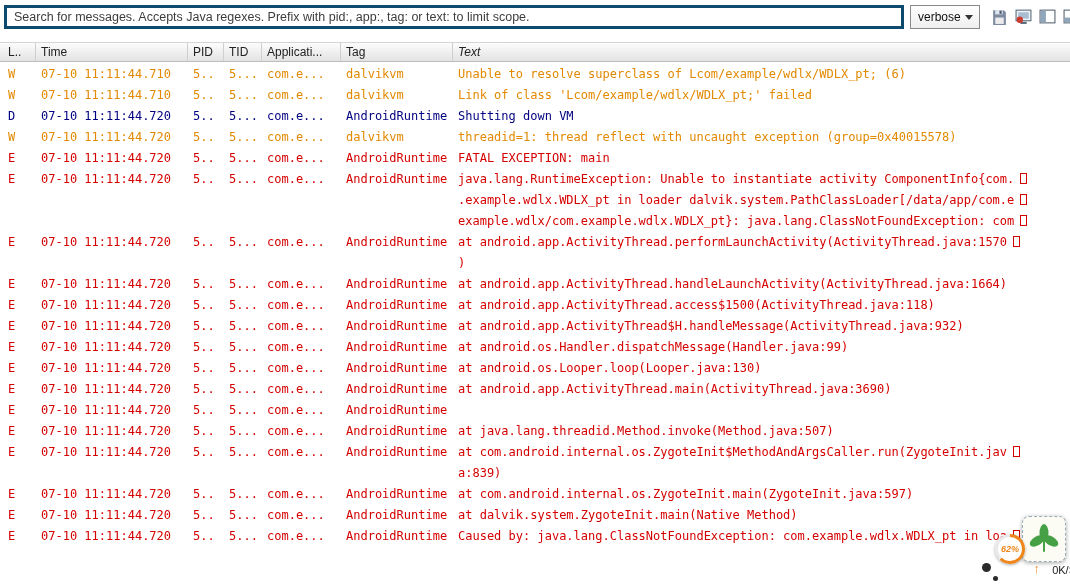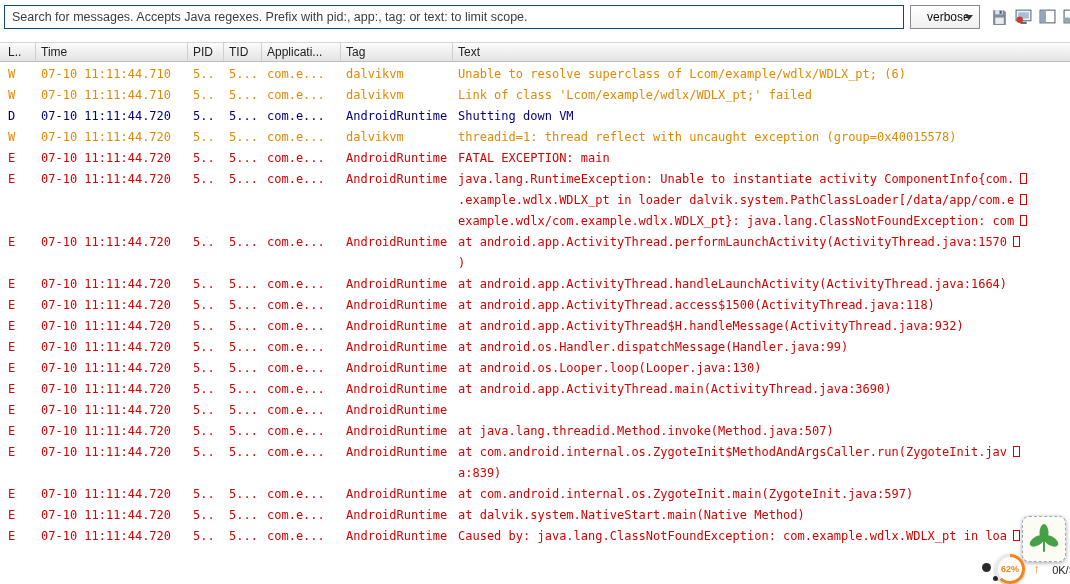--- a/index.html
+++ b/index.html
@@ -6,28 +6,28 @@
   html,body { margin:0; padding:0; }
   body {
     width:1070px; height:584px; overflow:hidden; position:relative;
     background:#ffffff; font-family:"Liberation Sans", sans-serif;
   }
 
   
   .toolbar { position:absolute; top:0; left:0; width:1070px; height:40px; background:#fff; }
   .search-input {
     position:absolute; left:4px; top:5px; width:900px; height:24px;
-    border:1px solid #0c4a6e; padding:8px 7px; font-size:12.5px;
+    border:3px solid #0c4a6e; padding:8px 7px; font-size:12.5px;
     font-family:"Liberation Sans", sans-serif; color:#222; outline:none;
   }
   .search-input::placeholder { color:#3d3d3d; opacity:1; }
   .level-select {
     position:absolute; left:910px; top:5px; width:70px; height:24px;
     border:1px solid #8a8a8a; background:linear-gradient(#ffffff,#efefef);
-    font-size:12px; color:#111; display:flex; align-items:center; padding-left:16px;
+    font-size:12px; color:#111; display:flex; align-items:center; padding-left:7px;
     cursor:default;
   }
   .level-select .arrow {
     position:absolute; right:6px; top:9px; width:0; height:0;
     border-left:4px solid transparent; border-right:4px solid transparent;
     border-top:5px solid #333;
   }
   .toolbar-icons { position:absolute; left:990px; top:7px; display:flex; gap:5px; }
   .tbtn { width:19px; height:19px; border:0; background:transparent; padding:1px; cursor:default; }
   .tbtn svg { display:block; }
@@ -35,21 +35,21 @@
   
   .log-header {
     position:absolute; top:42px; left:0; width:1070px; height:20px;
     background:linear-gradient(#fcfcfc,#e3e3e3);
     border-top:1px solid #d5d5d5; border-bottom:1px solid #bdbdbd;
     display:grid; grid-template-columns:36px 152px 36px 38px 79px 112px 1fr;
     font-size:12px; color:#222;
   }
   .hcell { border-right:1px solid #cfcfcf; padding:2px 0 0 5px; white-space:nowrap; overflow:hidden; }
   .hcell.first { padding-left:8px; }
-  .hcell.last { border-right:none; }
+  .hcell.last { border-right:none;font-style:italic; }
 
   
   .log-area {
     position:absolute; top:63px; left:0; width:1070px; bottom:0;
     overflow:hidden; font-family:"DejaVu Sans Mono", monospace; font-size:12px;
     padding-top:1px;
   }
   .log-line {
     display:grid; grid-template-columns:36px 152px 36px 38px 79px 112px 1fr;
     height:21px; line-height:21px; white-space:nowrap;
@@ -66,24 +66,24 @@
 
   
   .float-widget { position:absolute; right:0; bottom:0; width:110px; height:75px; z-index:9; }
   .char-panel {
     position:absolute; right:4px; bottom:22px; width:44px; height:46px;
     background:#fcfcf4; border:1px dashed #9aaabb; border-radius:7px;
     box-shadow:0 1px 4px rgba(0,0,0,.35);
     display:flex; align-items:center; justify-content:center;
   }
   .gauge {
-    position:absolute; right:45px; bottom:0; width:30px; height:30px; border-radius:50%;
+    position:absolute; right:45px; bottom:20px; width:30px; height:30px; border-radius:50%;
     background:conic-gradient(#f08519 0 62%, #e9e9e9 62% 100%);
     box-shadow:0 1px 3px rgba(0,0,0,.35);
-    display:flex; align-items:center; justify-content:center;
+    display:flex; align-items:center; justify-content:center;font-style:italic;
   }
   .gauge .inner {
     width:24px; height:24px; border-radius:50%; background:#fff;
     display:flex; align-items:center; justify-content:center;
     font-size:9px; font-weight:bold; color:#f08519;
   }
   .up-arrow { position:absolute; right:30px; bottom:8px; color:#f08519; font-size:13px; font-weight:bold; }
   .speed { position:absolute; right:-6px; bottom:8px; color:#1a1a1a; font-size:11px; }
   .dot1 { position:absolute; right:79px; bottom:12px; width:9px; height:9px; border-radius:50%; background:#2a2a2a; }
   .dot2 { position:absolute; right:72px; bottom:3px; width:5px; height:5px; border-radius:50%; background:#2a2a2a; }
@@ -328,21 +328,21 @@
       <span class="c tag">AndroidRuntime</span>
       <span class="c text">at com.android.internal.os.ZygoteInit.main(ZygoteInit.java:597)</span>
     </div>
     <div class="log-line level-E">
       <span class="c level">E</span>
       <span class="c time">07-10 11:11:44.720</span>
       <span class="c pid">5..</span>
       <span class="c tid">5...</span>
       <span class="c app">com.e...</span>
       <span class="c tag">AndroidRuntime</span>
-      <span class="c text">at dalvik.system.NativeStart.main(Native Method)</span>
+      <span class="c text">at dalvik.system.ZygoteInit.main(Native Method)</span>
     </div>
     <div class="log-line level-E">
       <span class="c level">E</span>
       <span class="c time">07-10 11:11:44.720</span>
       <span class="c pid">5..</span>
       <span class="c tid">5...</span>
       <span class="c app">com.e...</span>
       <span class="c tag">AndroidRuntime</span>
       <span class="c text">Caused by: java.lang.ClassNotFoundException: com.example.wdlx.WDLX_pt in loa<span class="wrapbox"></span></span>
     </div>

